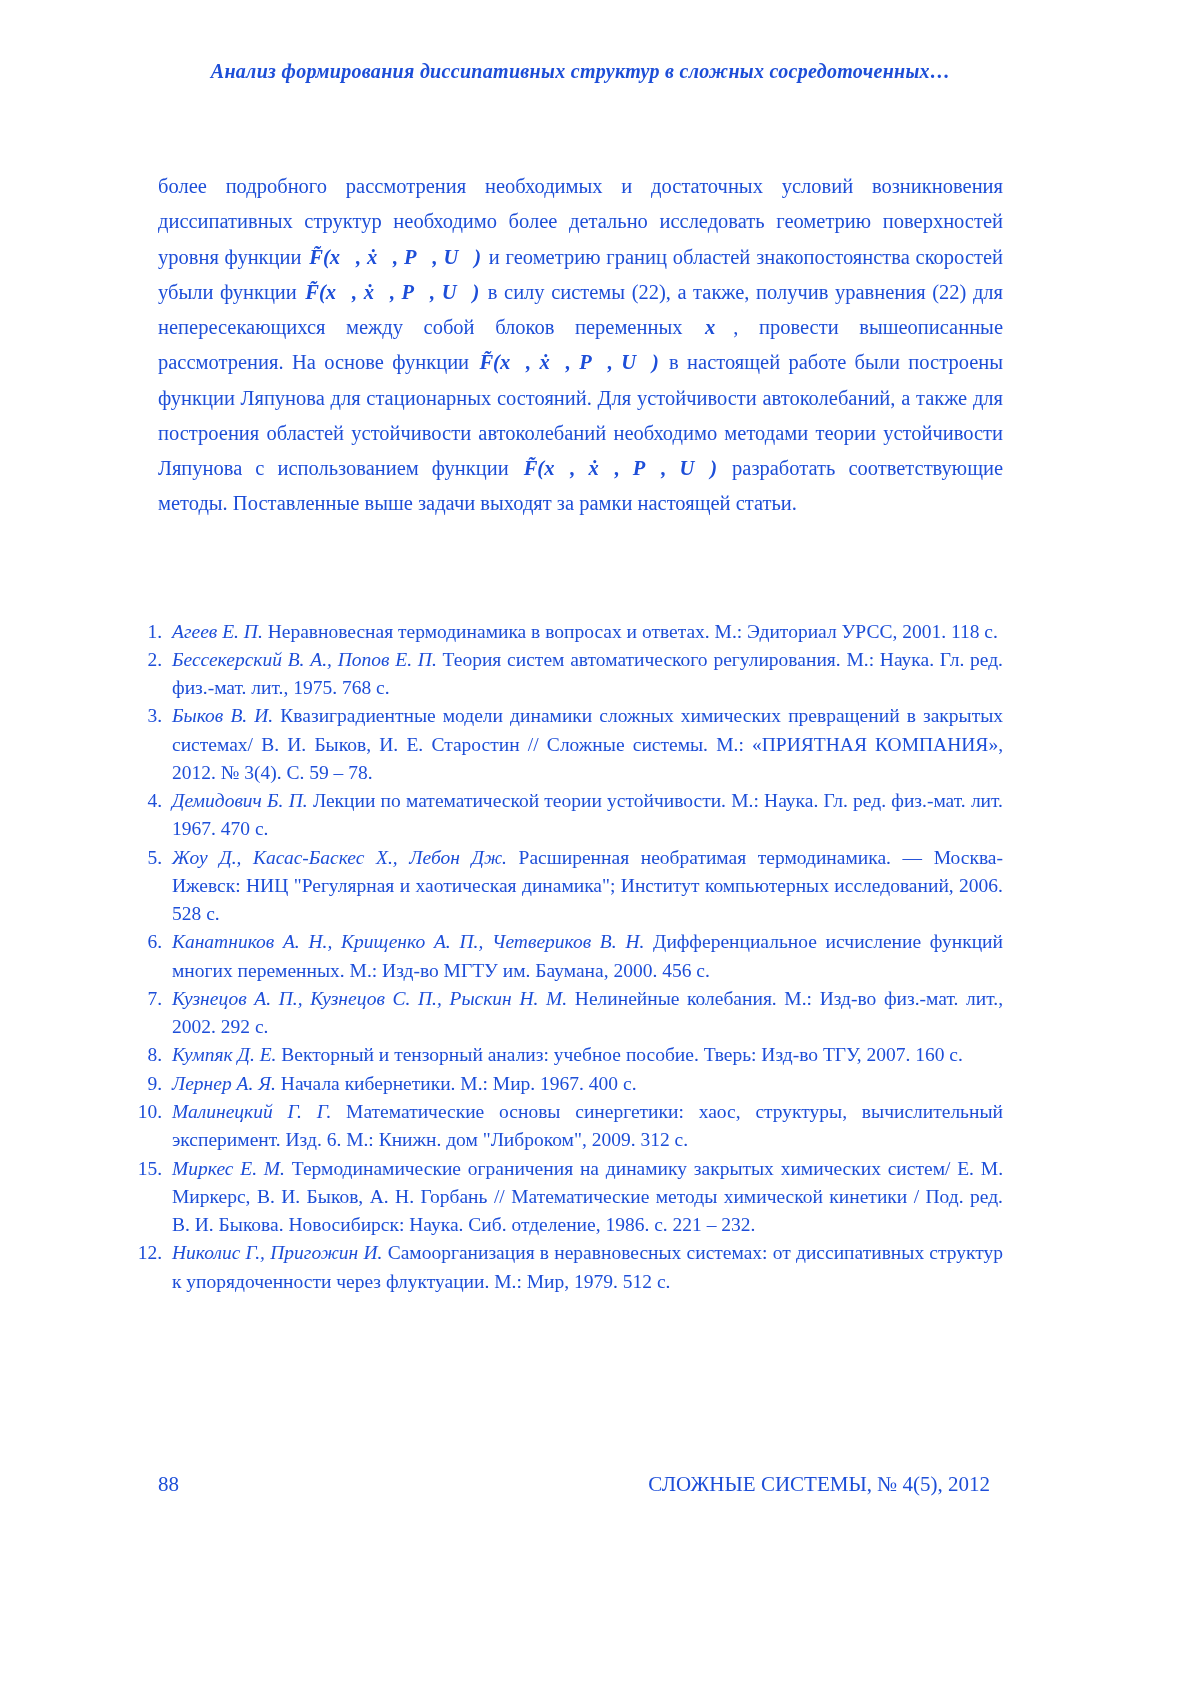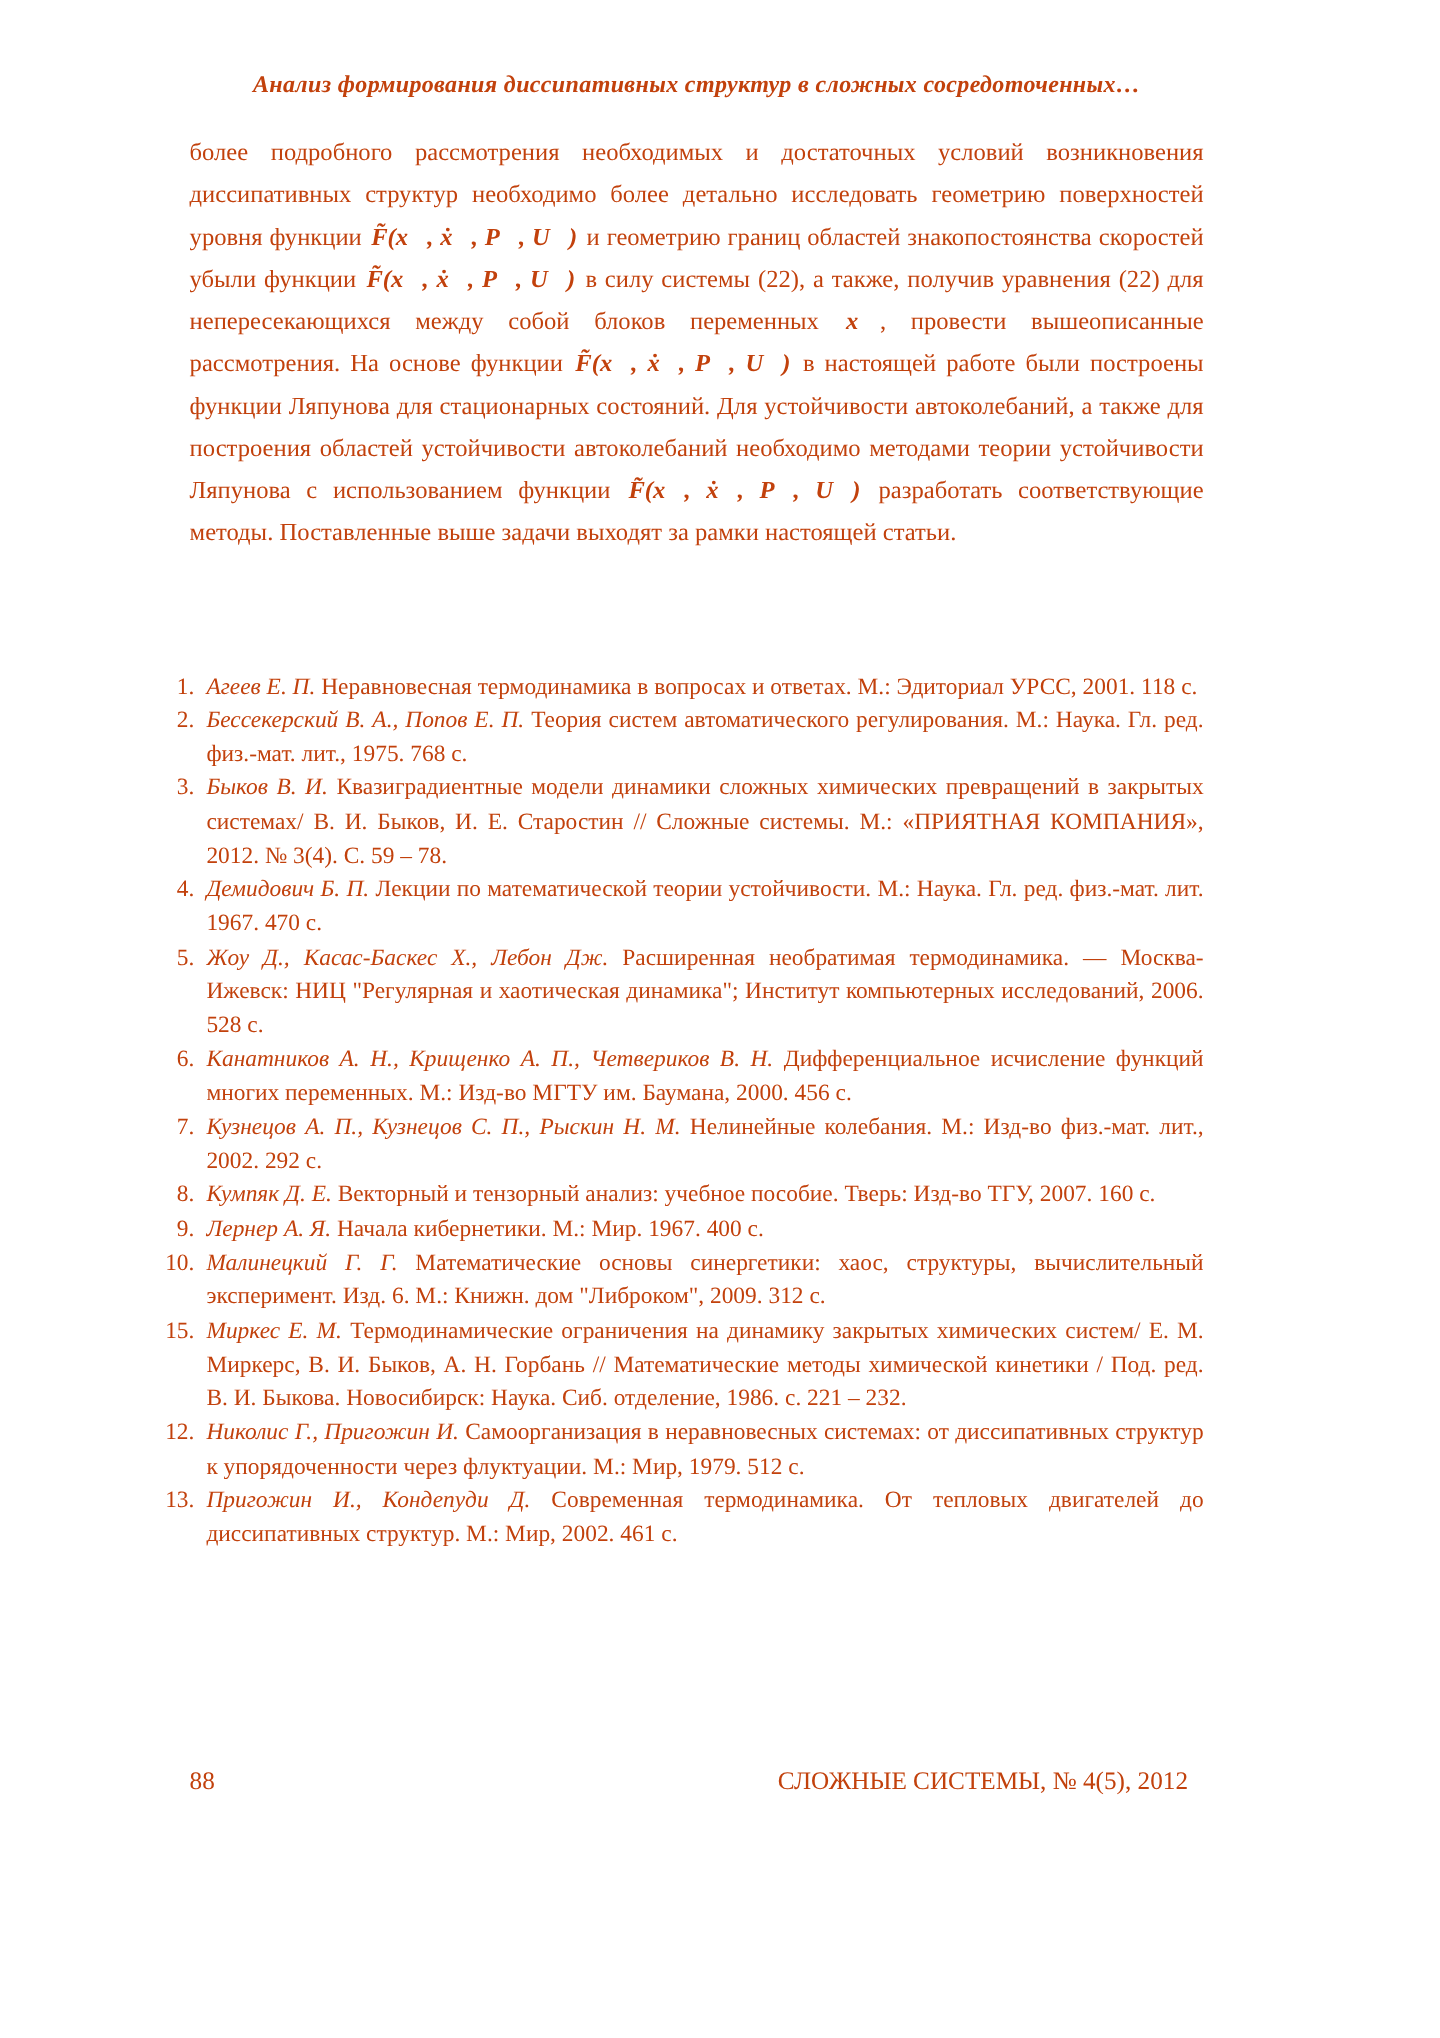--- a/index.html
+++ b/index.html
@@ -3,39 +3,39 @@
 <meta charset="utf-8">
 <style>
   html, body { margin: 0; padding: 0; background: #e8e8e8; }
   .page {
     position: relative;
     width: 1200px;
     height: 1698px;
     margin: 0 auto;
     background: #ffffff;
     font-family: "Liberation Serif", serif;
-    color: #c2410c;
+    color: #1d4ed8;
     overflow: hidden;
   }
   .content {
     position: absolute;
     left: 158px;
     top: 60px;
     width: 845px;
   }
   .header-title {
     font-size: 20px;
     font-weight: bold;
     font-style: italic;
     text-align: center;
     letter-spacing: 0.3px;
     white-space: nowrap;
   }
   .body-par {
-    margin-top: 27px;
+    margin-top: 86px;
     font-size: 20.5px;
     line-height: 1.72;
     text-align: justify;
     text-justify: inter-word;
   }
   .formula {
     font-style: italic;
     font-weight: bold;
     white-space: nowrap;
     padding: 0 2px;
@@ -93,21 +93,20 @@
         <li class="ref"><span class="ref-num">3.</span><span class="ref-authors">Быков В. И. </span><span class="ref-text">Квазиградиентные модели динамики сложных химических превращений в закрытых системах/ В. И. Быков, И. Е. Старостин // Сложные системы. М.: «ПРИЯТНАЯ КОМПАНИЯ», 2012. № 3(4).  С. 59 – 78.</span></li>
         <li class="ref"><span class="ref-num">4.</span><span class="ref-authors">Демидович Б. П. </span><span class="ref-text">Лекции по математической теории устойчивости.  М.: Наука. Гл. ред. физ.-мат. лит. 1967. 470 с.</span></li>
         <li class="ref"><span class="ref-num">5.</span><span class="ref-authors">Жоу Д., Касас-Баскес Х., Лебон Дж. </span><span class="ref-text">Расширенная необратимая термодинамика. — Москва-Ижевск: НИЦ "Регулярная и хаотическая динамика"; Институт компьютерных исследований, 2006. 528 с.</span></li>
         <li class="ref"><span class="ref-num">6.</span><span class="ref-authors">Канатников А. Н., Крищенко А. П., Четвериков В. Н. </span><span class="ref-text">Дифференциальное исчисление функций  многих переменных. М.: Изд-во МГТУ им. Баумана, 2000. 456 с.</span></li>
         <li class="ref"><span class="ref-num">7.</span><span class="ref-authors">Кузнецов А. П., Кузнецов С. П., Рыскин Н. М. </span><span class="ref-text">Нелинейные колебания. М.: Изд-во физ.-мат. лит., 2002. 292 с.</span></li>
         <li class="ref"><span class="ref-num">8.</span><span class="ref-authors">Кумпяк Д. Е. </span><span class="ref-text">Векторный и тензорный анализ: учебное пособие. Тверь: Изд-во ТГУ, 2007. 160 с.</span></li>
         <li class="ref"><span class="ref-num">9.</span><span class="ref-authors">Лернер А. Я. </span><span class="ref-text">Начала кибернетики.  М.: Мир. 1967. 400 с.</span></li>
         <li class="ref"><span class="ref-num">10.</span><span class="ref-authors">Малинецкий Г. Г. </span><span class="ref-text">Математические основы синергетики: хаос, структуры, вычислительный эксперимент. Изд. 6. М.: Книжн. дом "Либроком", 2009. 312 с.</span></li>
         <li class="ref"><span class="ref-num">15.</span><span class="ref-authors">Миркес Е. М. </span><span class="ref-text">Термодинамические ограничения на динамику закрытых химических систем/ Е. М. Миркерс, В. И. Быков, А. Н. Горбань // Математические методы химической кинетики / Под. ред. В. И. Быкова. Новосибирск: Наука. Сиб. отделение, 1986. с. 221 – 232.</span></li>
         <li class="ref"><span class="ref-num">12.</span><span class="ref-authors">Николис Г., Пригожин И. </span><span class="ref-text">Самоорганизация в неравновесных системах: от диссипативных структур к упорядоченности через флуктуации. М.: Мир, 1979. 512 с.</span></li>
-        <li class="ref"><span class="ref-num">13.</span><span class="ref-authors">Пригожин И., Кондепуди Д. </span><span class="ref-text">Современная термодинамика. От тепловых двигателей до диссипативных структур. М.: Мир, 2002. 461 с.</span></li>
       </ol>
 
   </div>
 
   <div class="footer">
     <span>88</span>
     <span>СЛОЖНЫЕ СИСТЕМЫ, № 4(5), 2012</span>
   </div>
 </div>
 

